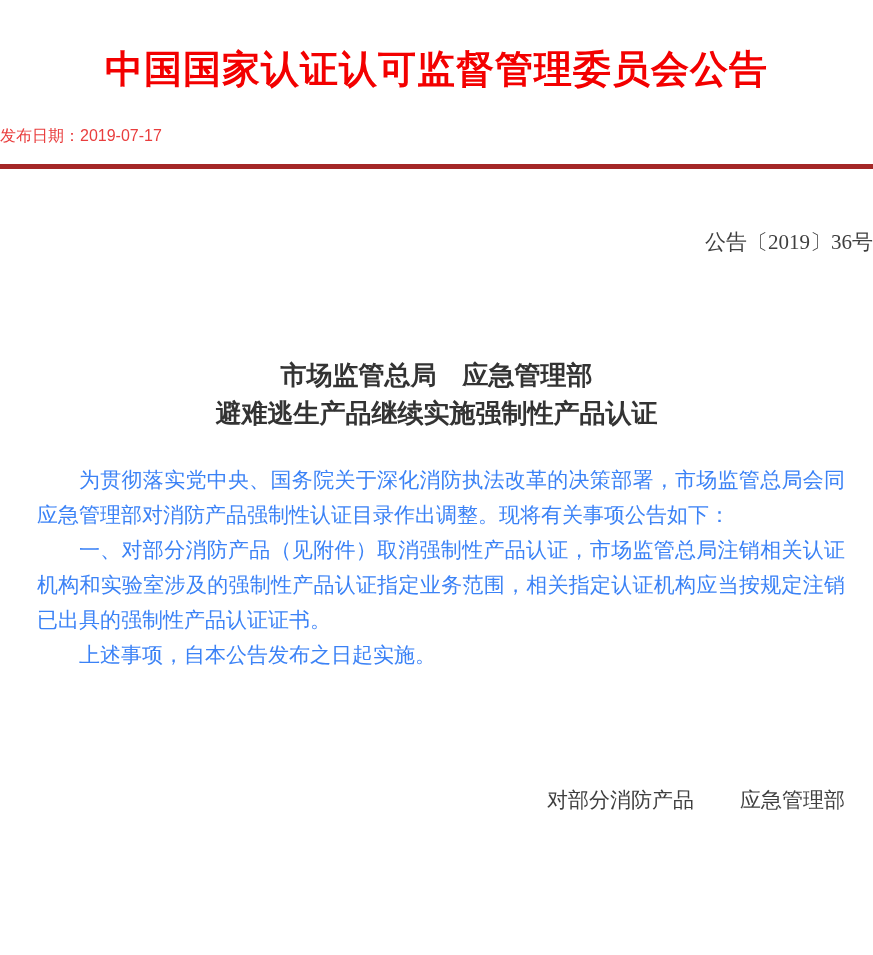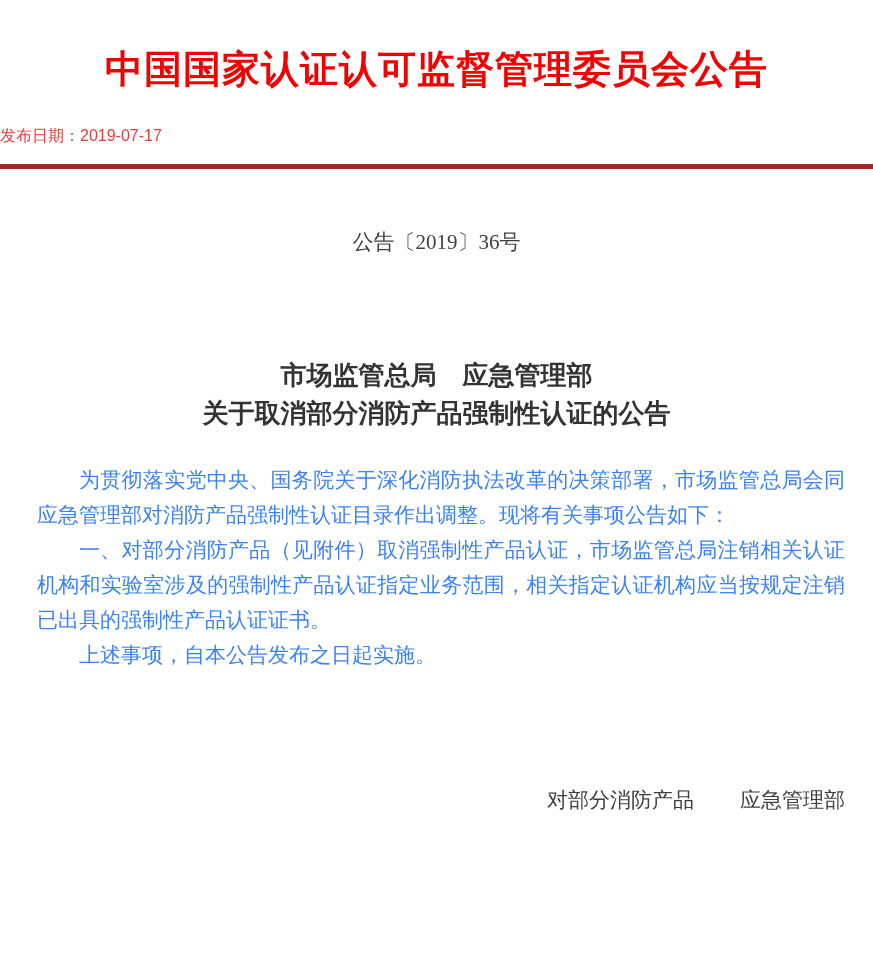--- a/index.html
+++ b/index.html
@@ -34,21 +34,21 @@
   }
   .red-rule {
     margin-top: 16px;
     width: 100%;
     height: 5px;
     background: #a42727;
     border: none;
   }
   .doc-number {
     margin-top: 58px;
-    text-align: center;
+    text-align: right;
     font-size: 21px;
     line-height: 30px;
     color: #3f3f3f;
   }
   .doc-title {
     margin-top: 100px;
     text-align: center;
     font-weight: bold;
     font-size: 26px;
     line-height: 38px;
@@ -91,21 +91,21 @@
   <div class="site-title">中国国家认证认可监督管理委员会公告</div>
 
   <div class="pub-date">发布日期：2019-07-17</div>
 
   <div class="red-rule"></div>
 
   <div class="doc-number">公告〔2019〕36号</div>
 
   <div class="doc-title">
     <div>市场监管总局　应急管理部</div>
-    <div>关于取消部分消防产品强制性认证的公告</div>
+    <div>避难逃生产品继续实施强制性产品认证</div>
   </div>
 
   <div class="doc-body">
     <p>为贯彻落实党中央、国务院关于深化消防执法改革的决策部署，市场监管总局会同应急管理部对消防产品强制性认证目录作出调整。现将有关事项公告如下：</p>
     <p>一、对部分消防产品（见附件）取消强制性产品认证，市场监管总局注销相关认证机构和实验室涉及的强制性产品认证指定业务范围，相关指定认证机构应当按规定注销已出具的强制性产品认证证书。</p>
     <p>上述事项，自本公告发布之日起实施。</p>
   </div>
 
   <div class="signature">
     <span>对部分消防产品</span><span class="org-gap"></span><span>应急管理部</span>

